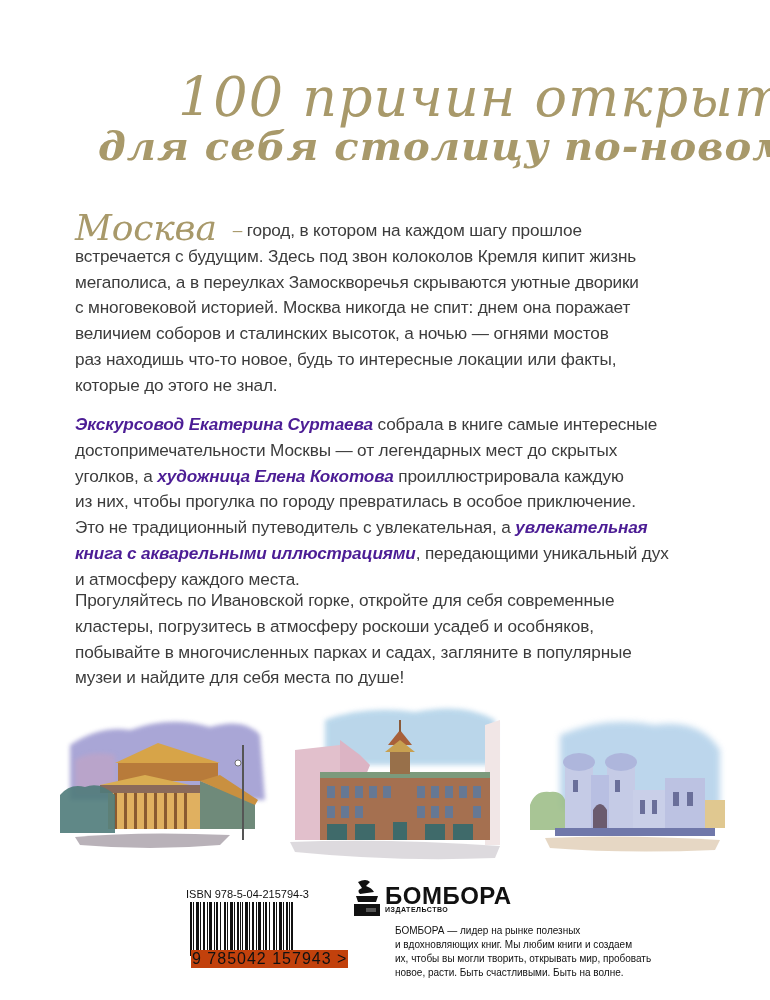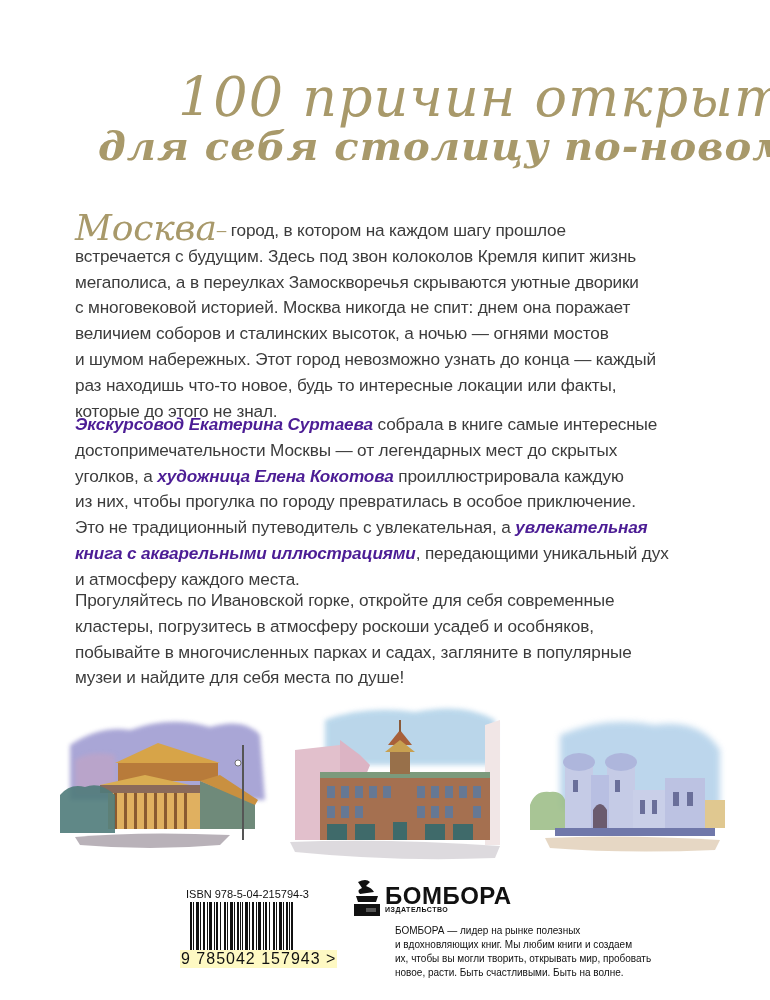--- a/index.html
+++ b/index.html
@@ -4,49 +4,48 @@
 <style>
   html, body { margin:0; padding:0; background:#ffffff; }
   body { width:770px; height:1000px; position:relative; overflow:hidden; font-family:"Liberation Sans", sans-serif; }
   .headline { position:absolute; color:#a8996a; font-family:"DejaVu Serif", serif; font-style:italic; font-weight:normal; letter-spacing:1px; white-space:nowrap; }
   .h1 { left:178px; top:66px; font-size:54px; }
   .h2 { left:98px; top:122px; font-size:40px;font-weight:bold; }
   .para { position:absolute; left:75px; width:640px; color:#3c3c3c; font-size:17.2px; line-height:25.8px; letter-spacing:-0.15px; }
   .p1 { top:218px; }
   .p2 { top:412px; }
   .p3 { top:588px; }
-  .script-word { color:#a8996a; font-family:"DejaVu Serif", serif; font-style:italic; font-size:36px; position:relative; top:4px; margin-right:0; line-height:10px; }
+  .script-word { color:#a8996a; font-family:"DejaVu Serif", serif; font-style:italic; font-size:36px; position:relative; top:4px; margin-right:16px; line-height:10px; }
   .dash-gold { color:#a8996a; }
   .accent { color:#4c1d95; font-weight:bold;font-style:italic; }
   .line { display:block; white-space:nowrap; }
   .illus { position:absolute; }
   .barcode-box { position:absolute; left:180px; top:888px; width:160px; height:88px; }
   .isbn { position:absolute; left:6px; top:0; font-size:11px; color:#111; font-family:"Liberation Sans", sans-serif; white-space:nowrap; }
   .bars { position:absolute; left:10px; top:14px; width:128px; height:54px; display:flex; gap:0; }
   .bars span { display:inline-block; height:100%; background:#111; }
-  .digits { position:absolute; left:0; top:62px; font-size:16px; color:#111; font-family:"Liberation Sans", sans-serif; letter-spacing:1px; white-space:nowrap; background:#fef9c3; padding:0 1px; }
+  .digits { position:absolute; left:11px; top:62px; font-size:16px; color:#111; font-family:"Liberation Sans", sans-serif; letter-spacing:1px; white-space:nowrap; background:#c2410c; padding:0 1px; }
   .pub-logo { position:absolute; left:352px; top:878px; }
   .pub-name { position:absolute; left:385px; top:882px; font-size:24px; font-weight:bold; color:#111; font-family:"Liberation Sans", sans-serif; letter-spacing:0.5px; }
   .pub-sub { position:absolute; left:385px; top:906px; font-size:7px; font-weight:bold; color:#111; letter-spacing:0.5px; }
   .pub-desc { position:absolute; left:351px; top:924px; width:270px; font-size:10px; line-height:14px; color:#111; font-family:"Liberation Sans", sans-serif; }
   .pub-desc .line { white-space:nowrap;margin-left:44px; }
 </style>
 </head>
 <body>
 
 <div class="headline h1">100 причин открыть</div>
 <div class="headline h2">для себя столицу по-новому!</div>
 
 <div class="para p1">
   <span class="line"><span class="script-word">Москва</span><span class="dash-gold">–</span><span> город, в котором на каждом шагу прошлое</span></span>
   <span class="line">встречается с будущим. Здесь под звон колоколов Кремля кипит жизнь</span>
   <span class="line">мегаполиса, а в переулках Замоскворечья скрываются уютные дворики</span>
   <span class="line">с многовековой историей. Москва никогда не спит: днем она поражает</span>
   <span class="line">величием соборов и сталинских высоток, а ночью — огнями мостов</span>
-  <span class="line">и шумом набережных. Этот город невозможно узнать до конца — каждый</span>
   <span class="line">раз находишь что-то новое, будь то интересные локации или факты,</span>
   <span class="line">которые до этого не знал.</span>
 </div>
 
 <div class="para p2">
   <span class="line"><span class="accent">Экскурсовод Екатерина Суртаева</span><span> собрала в книге самые интересные</span></span>
   <span class="line">достопримечательности Москвы — от легендарных мест до скрытых</span>
   <span class="line"><span>уголков, а </span><span class="accent">художница Елена Кокотова</span><span> проиллюстрировала каждую</span></span>
   <span class="line">из них, чтобы прогулка по городу превратилась в особое приключение.</span>
   <span class="line"><span>Это не традиционный путеводитель с увлекательная, а </span><span class="accent">увлекательная</span></span>

